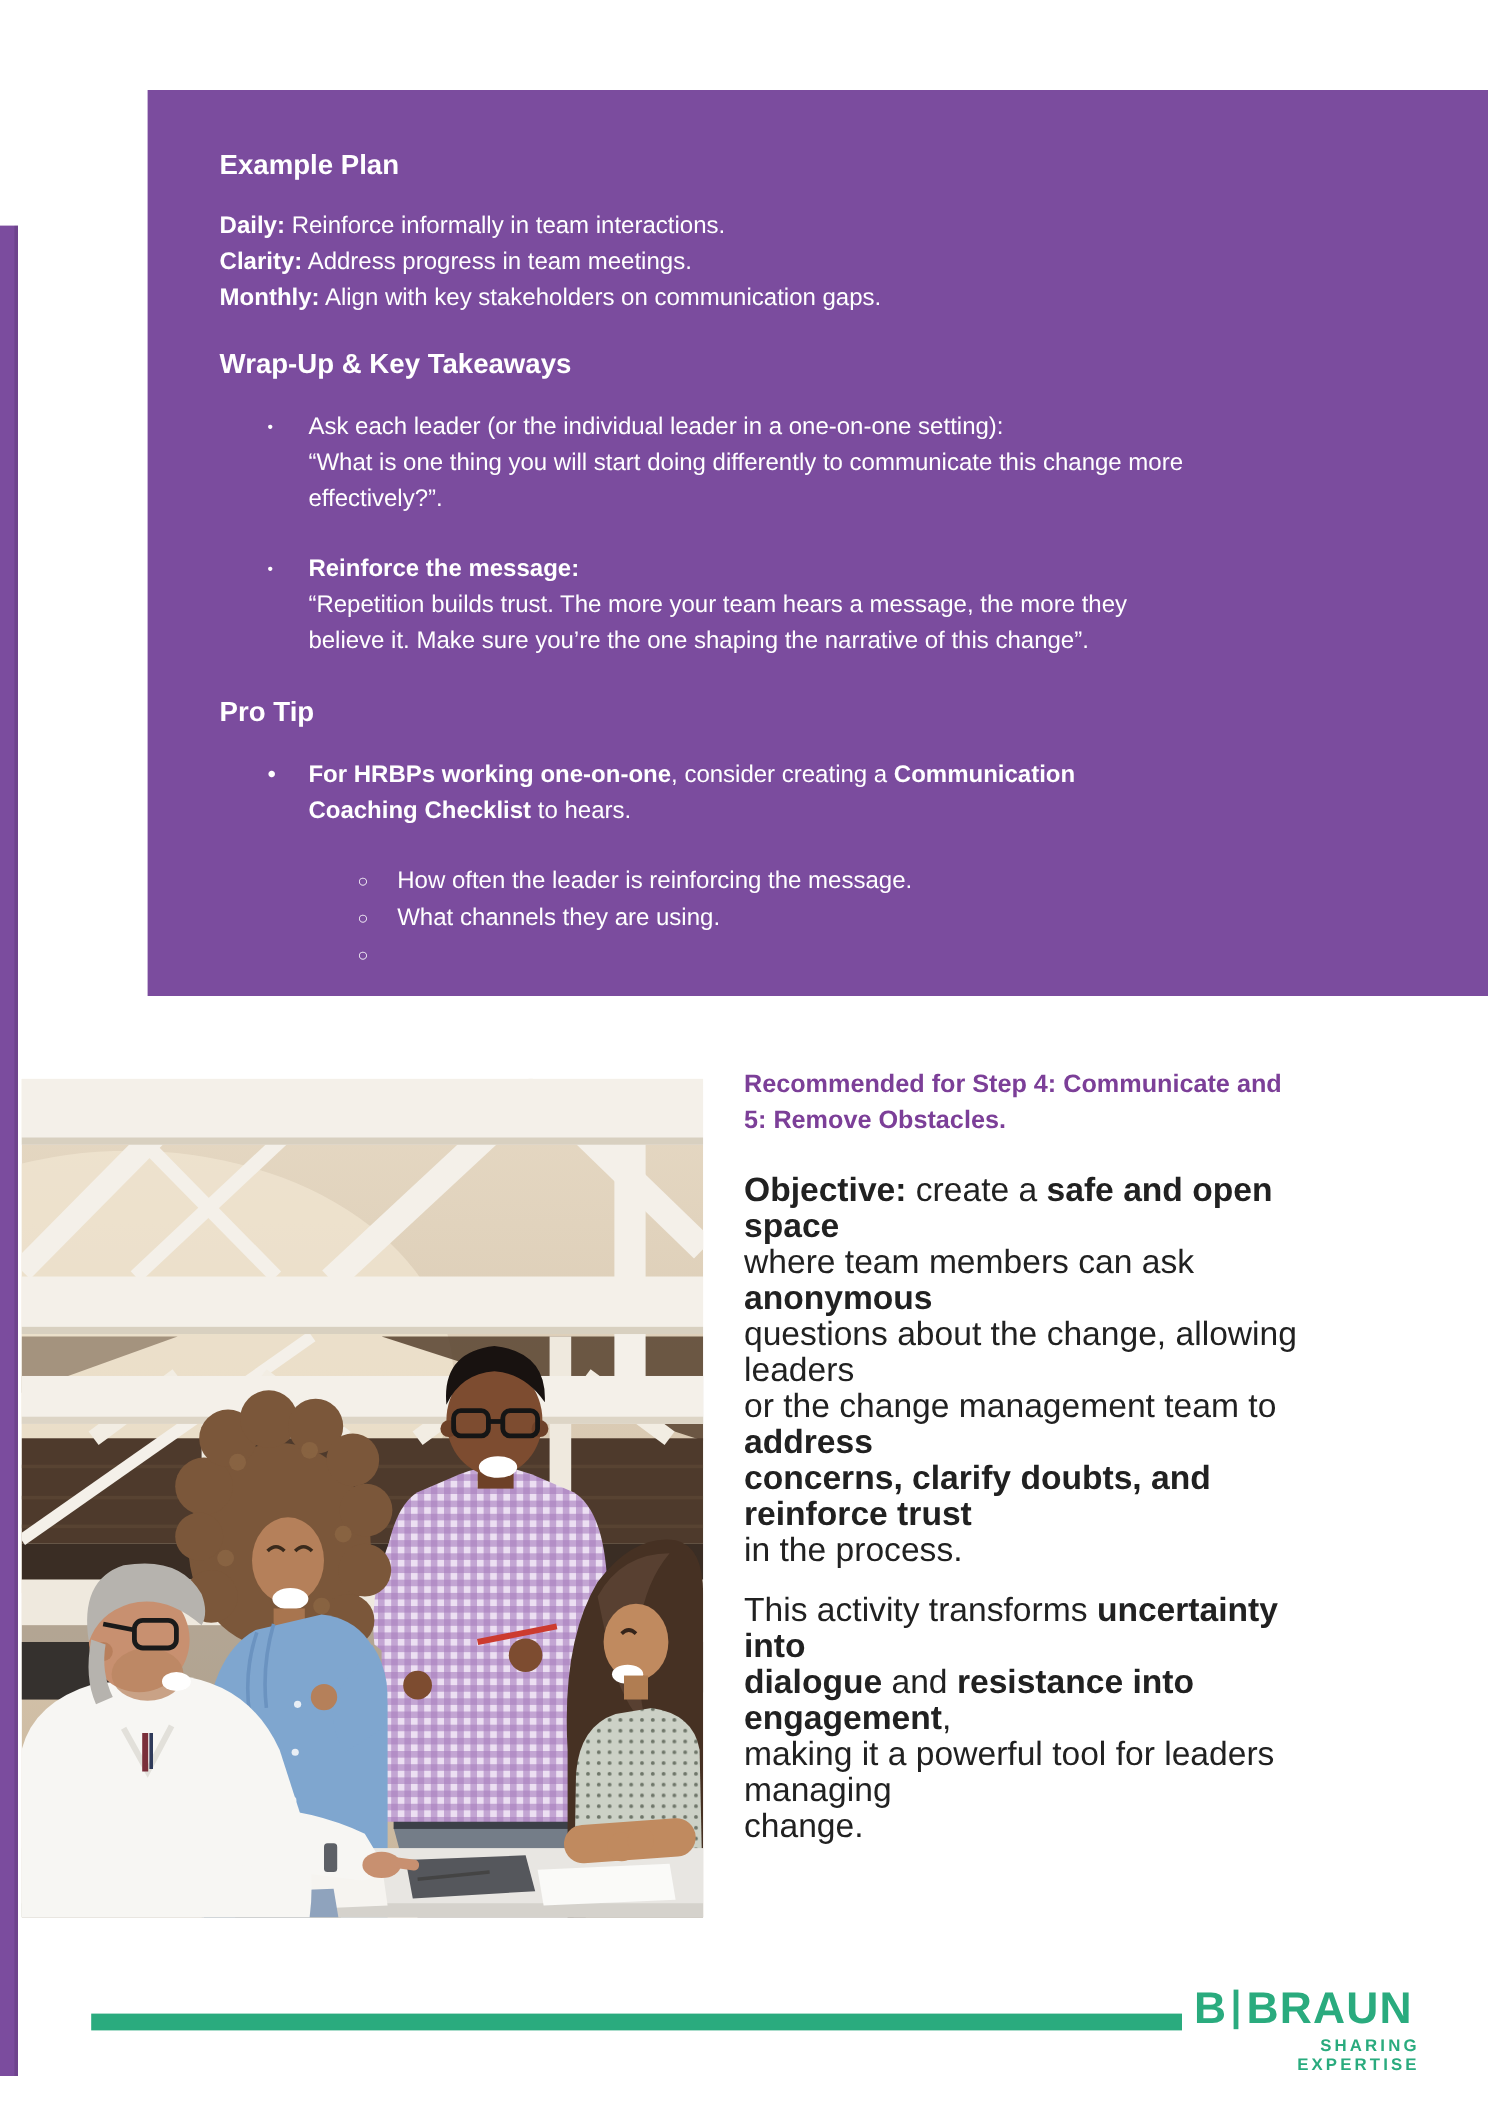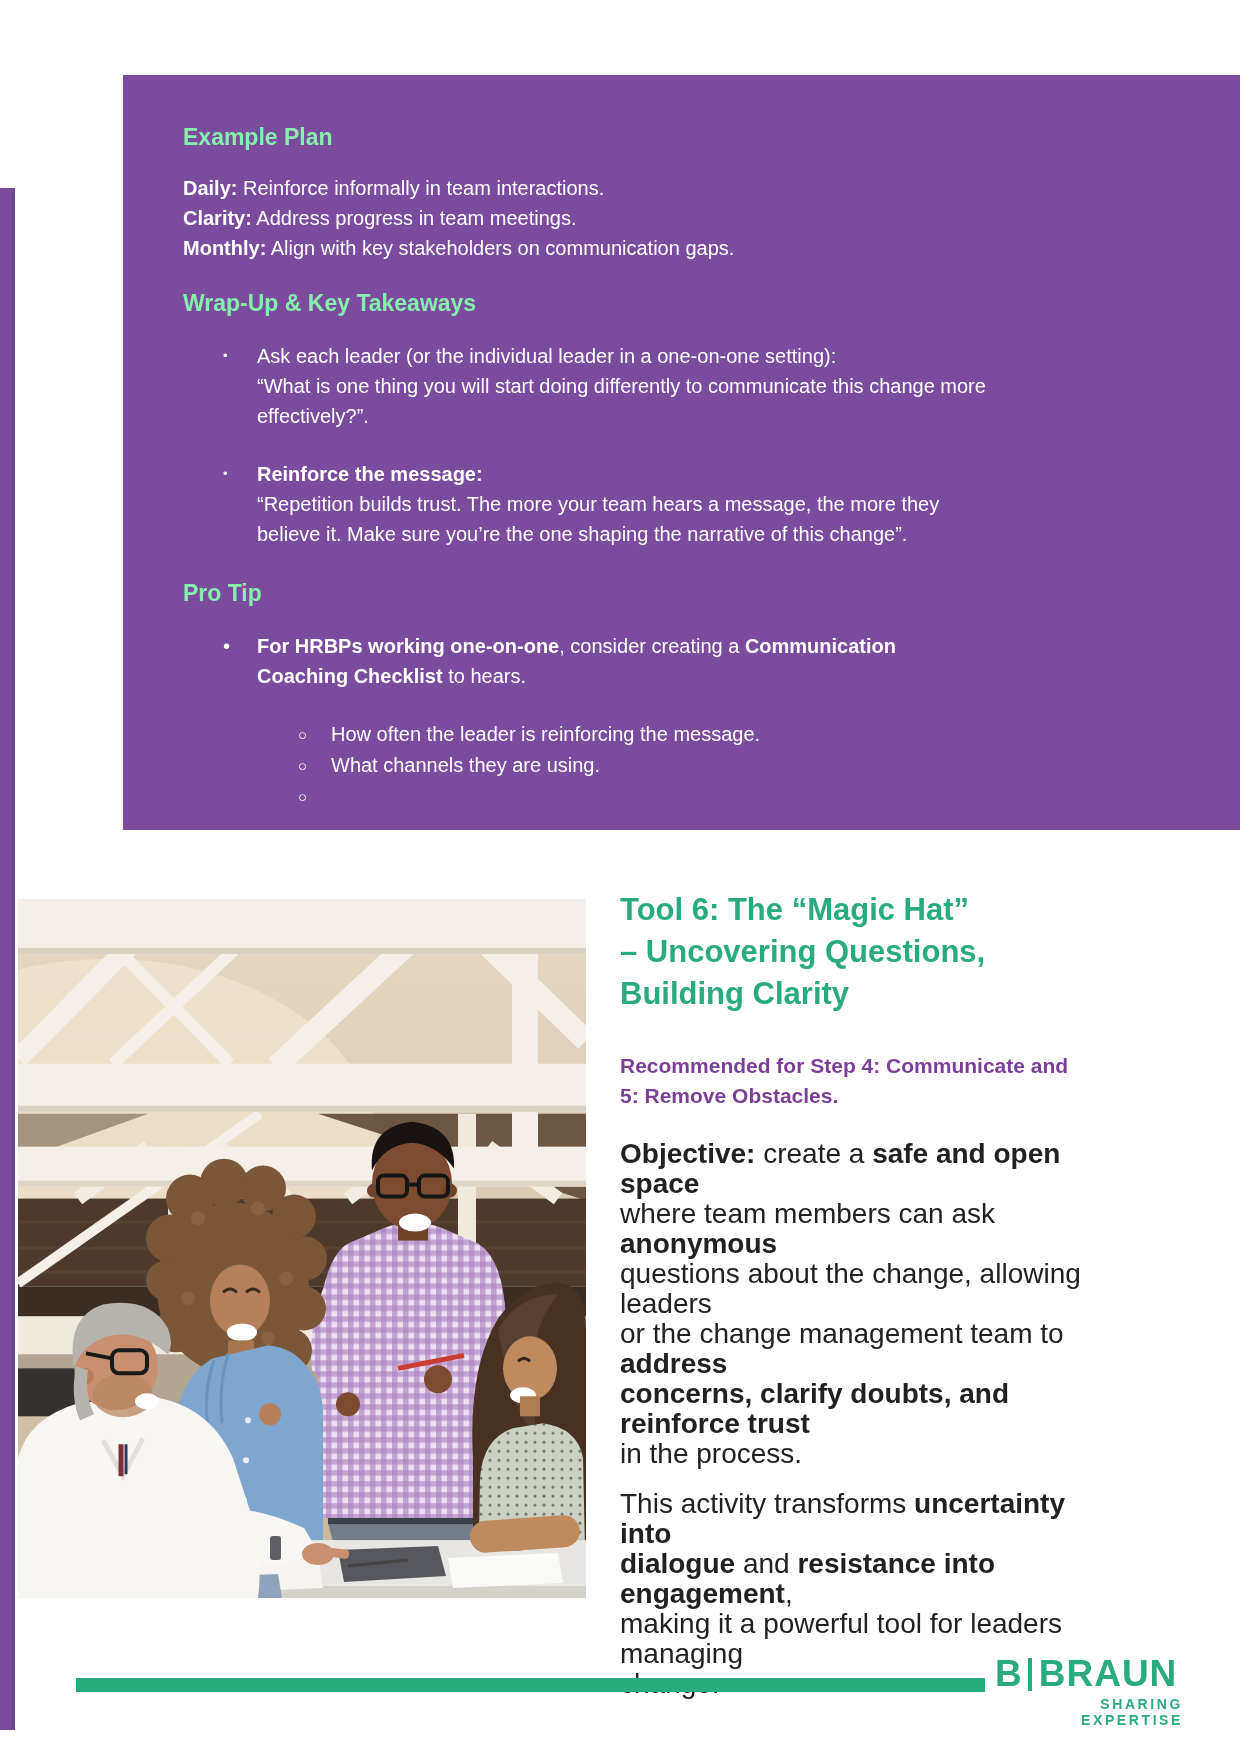--- a/index.html
+++ b/index.html
@@ -15,21 +15,21 @@
     position:absolute; left:0; top:188px; width:15px; height:1542px;
     background:var(--purple); border-right:3px solid rgba(0,0,0,.10); box-sizing:border-box;
   }
   
   .callout{
     position:absolute; left:123px; top:75px; width:1117px; height:755px;
     background:var(--purple); color:#ffffff; box-sizing:border-box;
     padding:46px 60px 0 60px; font-size:20px; line-height:30px;
   }
   .callout h2{
-    font-size:23px; line-height:32px; margin:0 0 20px 0; font-weight:bold; color:#86efac;
+    font-size:23px; line-height:32px; margin:0 0 20px 0; font-weight:bold; color:#ffffff;
   }
   .callout h2.mt{margin-top:24px; margin-bottom:22px;}
   .plan-line{white-space:pre-line;}
   .bullet{display:flex; padding-left:40px; margin:0 0 28px 0;}
   .bullet:last-child{margin-bottom:0;}
   .bullet .mk{flex:none; width:34px; font-size:13px;}
   .bullet.big .mk{font-size:20px;}
   .bullet .tx{flex:1; white-space:pre-line;}
   .subbullet{display:flex; padding-left:115px;}
   .subbullet .mk{flex:none; width:33px; font-size:15px; padding-top:1px;}
@@ -267,23 +267,20 @@
         <path d="M56,470 Q48,418 85,406 Q132,398 150,430 Q156,446 150,456 Q120,430 90,438 Q64,446 56,470 Z" fill="#b6b3ae"></path>
         <path d="M58,468 Q52,500 62,522 L76,516 Q66,495 70,472 Z" fill="#b6b3ae"></path>
         <rect x="94" y="452" width="35" height="23" rx="7" fill="none" stroke="#1a1a1a" stroke-width="4"></rect>
         <line x1="94" y1="460" x2="68" y2="455" stroke="#1a1a1a" stroke-width="4"></line>
         <ellipse cx="129" cy="503" rx="12" ry="8" fill="#ffffff"></ellipse>
       </g>
     </svg>
   </div>
 
   <div class="article">
-    <h1 class="title">Tool 6: The “Magic Hat”
-– Uncovering Questions,
-Building Clarity</h1>
     <div class="subtitle">Recommended for Step 4: Communicate and
 5: Remove Obstacles.</div>
     <p class="rich"><span class="bld">Objective:</span><span> create a </span><span class="bld">safe and open space</span><span>
 where team members can ask </span><span class="bld">anonymous</span><span>
 questions about the change, allowing leaders
 or the change management team to </span><span class="bld">address
 concerns, clarify doubts, and reinforce trust</span><span>
 in the process.</span></p>
     <p class="rich"><span>This activity transforms </span><span class="bld">uncertainty into
 dialogue</span><span> and </span><span class="bld">resistance into engagement</span><span>,

